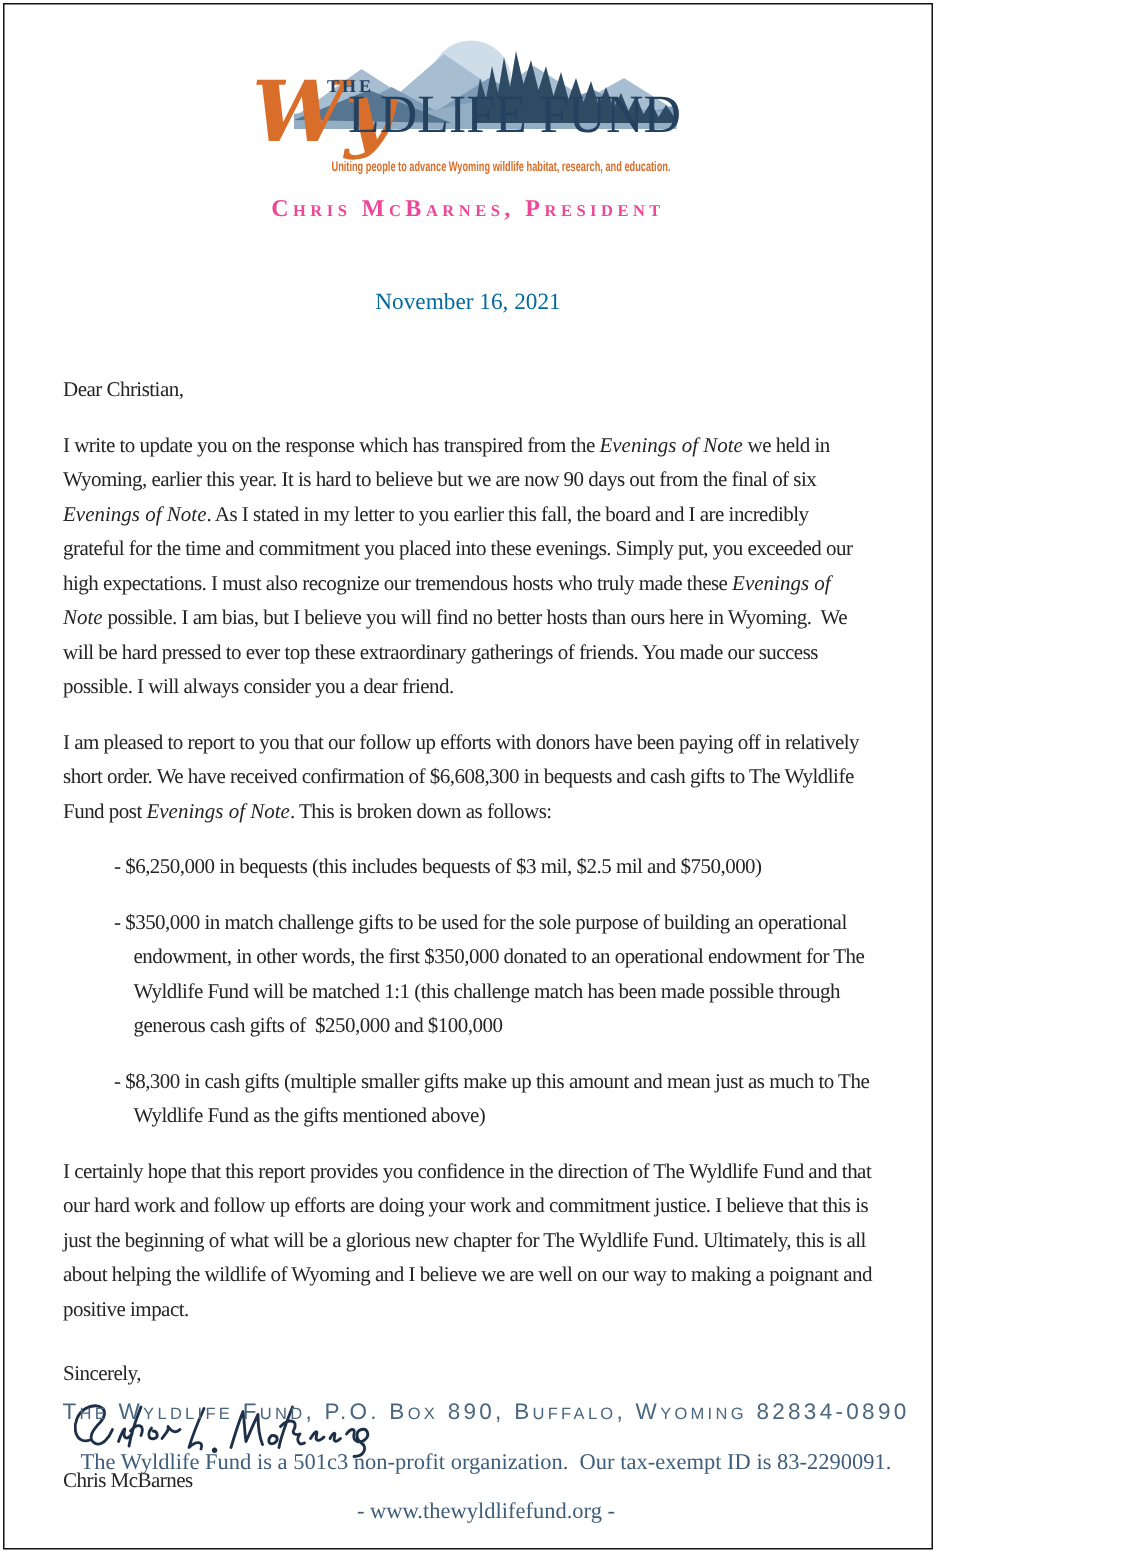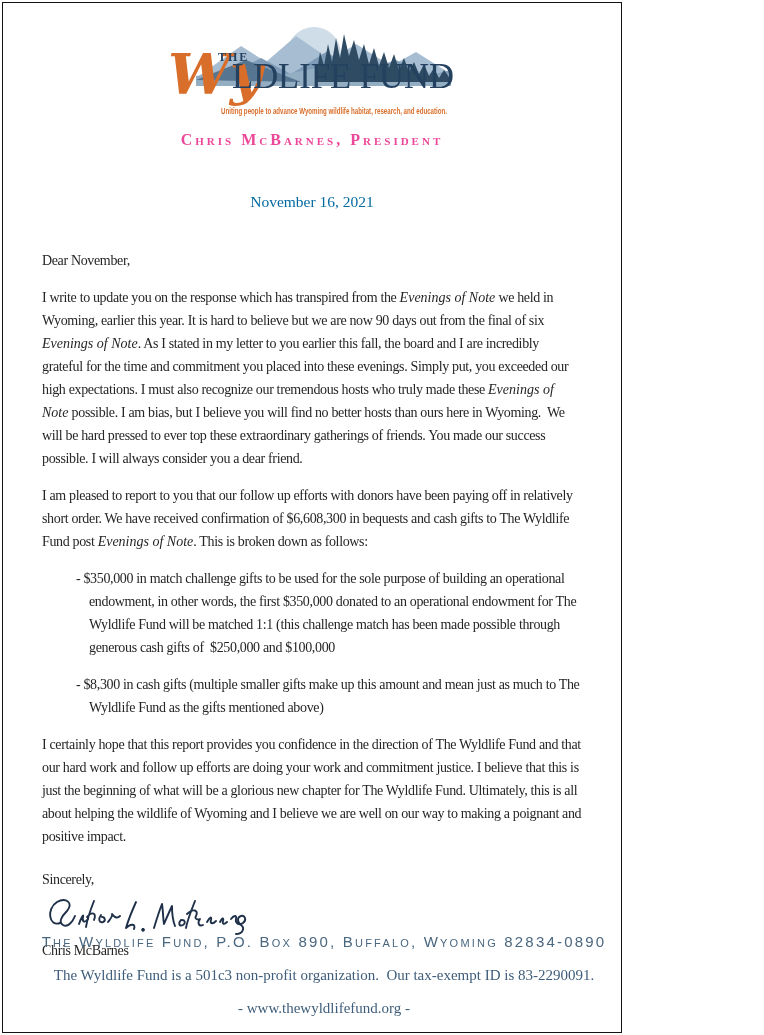--- a/index.html
+++ b/index.html
@@ -54,26 +54,27 @@
     <text x="52" y="37" font-size="12" font-weight="bold" letter-spacing="2" font-family="&quot;Liberation Serif&quot;,serif" fill="#24415f">THE</text>
     <text x="66" y="64" font-size="36" font-family="&quot;Liberation Serif&quot;,serif" fill="#24415f" textLength="222" lengthAdjust="spacingAndGlyphs">LDLIFE FUND</text>
     <text x="168" y="90" font-size="9.3" font-weight="bold" text-anchor="middle" font-family="&quot;Liberation Sans&quot;,sans-serif" fill="#d96e2a" textLength="226" lengthAdjust="spacingAndGlyphs">Uniting people to advance Wyoming wildlife habitat, research, and education.</text>
   </svg>
 
   <div class="byline">Chris McBarnes, President</div>
 
   <div class="date">November 16, 2021</div>
 
   <div class="letter-body">
-    <div class="salutation">Dear November,</div>
+    <div class="salutation">Dear Christian,</div>
 
     <p class="para">I write to update you on the response which has transpired from the <i>Evenings of Note</i> we held in Wyoming, earlier this year. It is hard to believe but we are now 90 days out from the final of six <i>Evenings of Note</i>. As I stated in my letter to you earlier this fall, the board and I are incredibly grateful for the time and commitment you placed into these evenings. Simply put, you exceeded our high expectations. I must also recognize our tremendous hosts who truly made these <i>Evenings of Note</i> possible. I am bias, but I believe you will find no better hosts than ours here in Wyoming.&nbsp; We will be hard pressed to ever top these extraordinary gatherings of friends. You made our success possible. I will always consider you a dear friend.</p>
 
     <p class="para">I am pleased to report to you that our follow up efforts with donors have been paying off in relatively short order. We have received confirmation of $6,608,300 in bequests and cash gifts to The Wyldlife Fund post <i>Evenings of Note</i>. This is broken down as follows:</p>
 
+    <p class="bullet">- $6,250,000 in bequests (this includes bequests of $3 mil, $2.5 mil and $750,000)</p>
     <p class="bullet">- $350,000 in match challenge gifts to be used for the sole purpose of building an operational endowment, in other words, the first $350,000 donated to an operational endowment for The Wyldlife Fund will be matched 1:1 (this challenge match has been made possible through generous cash gifts of&nbsp; $250,000 and $100,000</p>
     <p class="bullet">- $8,300 in cash gifts (multiple smaller gifts make up this amount and mean just as much to The Wyldlife Fund as the gifts mentioned above)</p>
 
     <p class="para">I certainly hope that this report provides you confidence in the direction of The Wyldlife Fund and that our hard work and follow up efforts are doing your work and commitment justice. I believe that this is just the beginning of what will be a glorious new chapter for The Wyldlife Fund. Ultimately, this is all about helping the wildlife of Wyoming and I believe we are well on our way to making a poignant and positive impact.</p>
 
     <div class="closing">Sincerely,</div>
 
     <svg class="signature-svg" width="205" height="50" viewBox="0 0 205 50">
       <g fill="none" stroke="#1e3048" stroke-width="1.9" stroke-linecap="round" stroke-linejoin="round">
         <path d="M16 32 C5 36 2 18 13 11 C22 6 30 12 23 20 C18 25 14 31 19 34 C24 37 29 30 31 25"></path>

